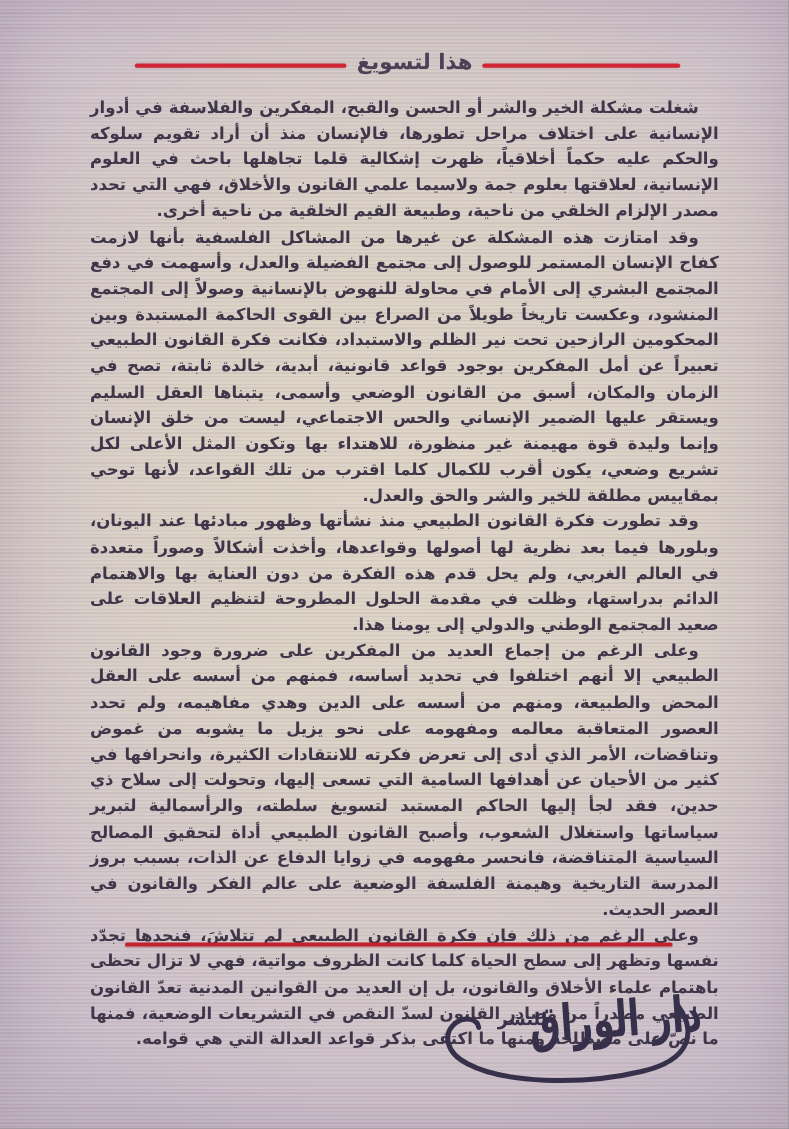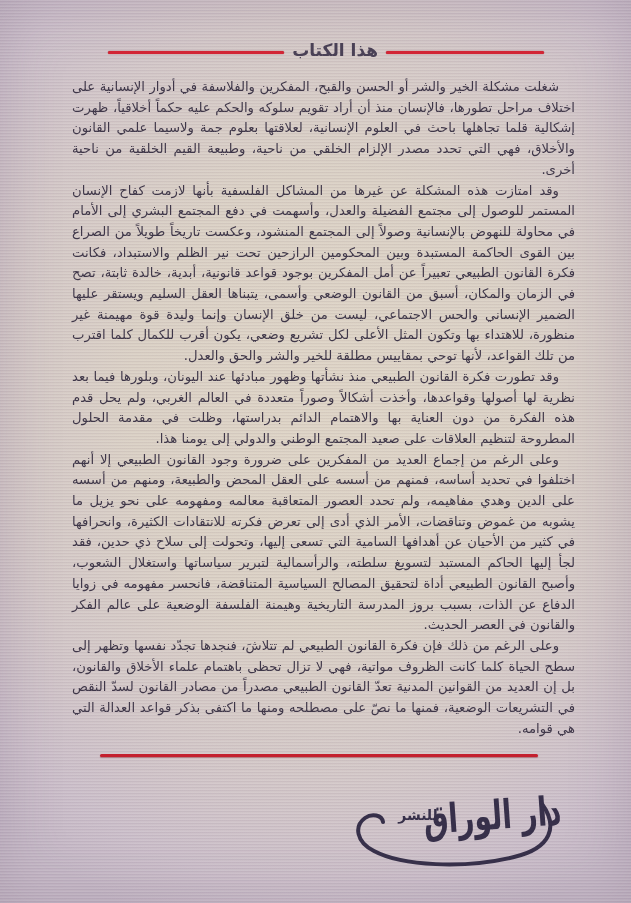--- a/index.html
+++ b/index.html
@@ -45,20 +45,21 @@
   }
   .body-text{
     position:absolute;
     top:77px;left:72px;right:56px;
     direction:rtl;
     text-align:justify;
     color:#3f3749;
     font-size:13.2px;
     line-height:20.7px;
     z-index:2;
+    font-weight:bold;
   }
   .body-text p{margin:0;text-indent:16px;text-align-last:right;}
   .bottom-rule{
     position:absolute;
     top:754px;left:100px;width:438px;height:3px;
     background:#c4212f;border-radius:2px;
     box-shadow:0 1px 1px rgba(140,20,30,.4);
     z-index:2;
   }
   .publisher-logo{
@@ -78,21 +79,21 @@
     fill:#37304a;
   }
 </style>
 </head>
 <body>
 
 <div class="page">
 
   <div class="heading">
     <div class="rule right-seg"></div>
-    <div class="page-title">هذا الكتاب</div>
+    <div class="page-title">هذا لتسويغ</div>
     <div class="rule left-seg"></div>
   </div>
 
   <div class="body-text">
     <p>شغلت مشكلة الخير والشر أو الحسن والقبح، المفكرين والفلاسفة في أدوار الإنسانية على اختلاف مراحل تطورها، فالإنسان منذ أن أراد تقويم سلوكه والحكم عليه حكماً أخلاقياً، ظهرت إشكالية قلما تجاهلها باحث في العلوم الإنسانية، لعلاقتها بعلوم جمة ولاسيما علمي القانون والأخلاق، فهي التي تحدد مصدر الإلزام الخلقي من ناحية، وطبيعة القيم الخلقية من ناحية أخرى.</p>
     <p>وقد امتازت هذه المشكلة عن غيرها من المشاكل الفلسفية بأنها لازمت كفاح الإنسان المستمر للوصول إلى مجتمع الفضيلة والعدل، وأسهمت في دفع المجتمع البشري إلى الأمام في محاولة للنهوض بالإنسانية وصولاً إلى المجتمع المنشود، وعكست تاريخاً طويلاً من الصراع بين القوى الحاكمة المستبدة وبين المحكومين الرازحين تحت نير الظلم والاستبداد، فكانت فكرة القانون الطبيعي تعبيراً عن أمل المفكرين بوجود قواعد قانونية، أبدية، خالدة ثابتة، تصح في الزمان والمكان، أسبق من القانون الوضعي وأسمى، يتبناها العقل السليم ويستقر عليها الضمير الإنساني والحس الاجتماعي، ليست من خلق الإنسان وإنما وليدة قوة مهيمنة غير منظورة، للاهتداء بها وتكون المثل الأعلى لكل تشريع وضعي، يكون أقرب للكمال كلما اقترب من تلك القواعد، لأنها توحي بمقاييس مطلقة للخير والشر والحق والعدل.</p>
     <p>وقد تطورت فكرة القانون الطبيعي منذ نشأتها وظهور مبادئها عند اليونان، وبلورها فيما بعد نظرية لها أصولها وقواعدها، وأخذت أشكالاً وصوراً متعددة في العالم الغربي، ولم يحل قدم هذه الفكرة من دون العناية بها والاهتمام الدائم بدراستها، وظلت في مقدمة الحلول المطروحة لتنظيم العلاقات على صعيد المجتمع الوطني والدولي إلى يومنا هذا.</p>
     <p>وعلى الرغم من إجماع العديد من المفكرين على ضرورة وجود القانون الطبيعي إلا أنهم اختلفوا في تحديد أساسه، فمنهم من أسسه على العقل المحض والطبيعة، ومنهم من أسسه على الدين وهدي مفاهيمه، ولم تحدد العصور المتعاقبة معالمه ومفهومه على نحو يزيل ما يشوبه من غموض وتناقضات، الأمر الذي أدى إلى تعرض فكرته للانتقادات الكثيرة، وانحرافها في كثير من الأحيان عن أهدافها السامية التي تسعى إليها، وتحولت إلى سلاح ذي حدين، فقد لجأ إليها الحاكم المستبد لتسويغ سلطته، والرأسمالية لتبرير سياساتها واستغلال الشعوب، وأصبح القانون الطبيعي أداة لتحقيق المصالح السياسية المتناقضة، فانحسر مفهومه في زوايا الدفاع عن الذات، بسبب بروز المدرسة التاريخية وهيمنة الفلسفة الوضعية على عالم الفكر والقانون في العصر الحديث.</p>
     <p>وعلى الرغم من ذلك فإن فكرة القانون الطبيعي لم تتلاشَ، فنجدها تجدّد نفسها وتظهر إلى سطح الحياة كلما كانت الظروف مواتية، فهي لا تزال تحظى باهتمام علماء الأخلاق والقانون، بل إن العديد من القوانين المدنية تعدّ القانون الطبيعي مصدراً من مصادر القانون لسدّ النقص في التشريعات الوضعية، فمنها ما نصّ على مصطلحه ومنها ما اكتفى بذكر قواعد العدالة التي هي قوامه.</p>
   </div>

